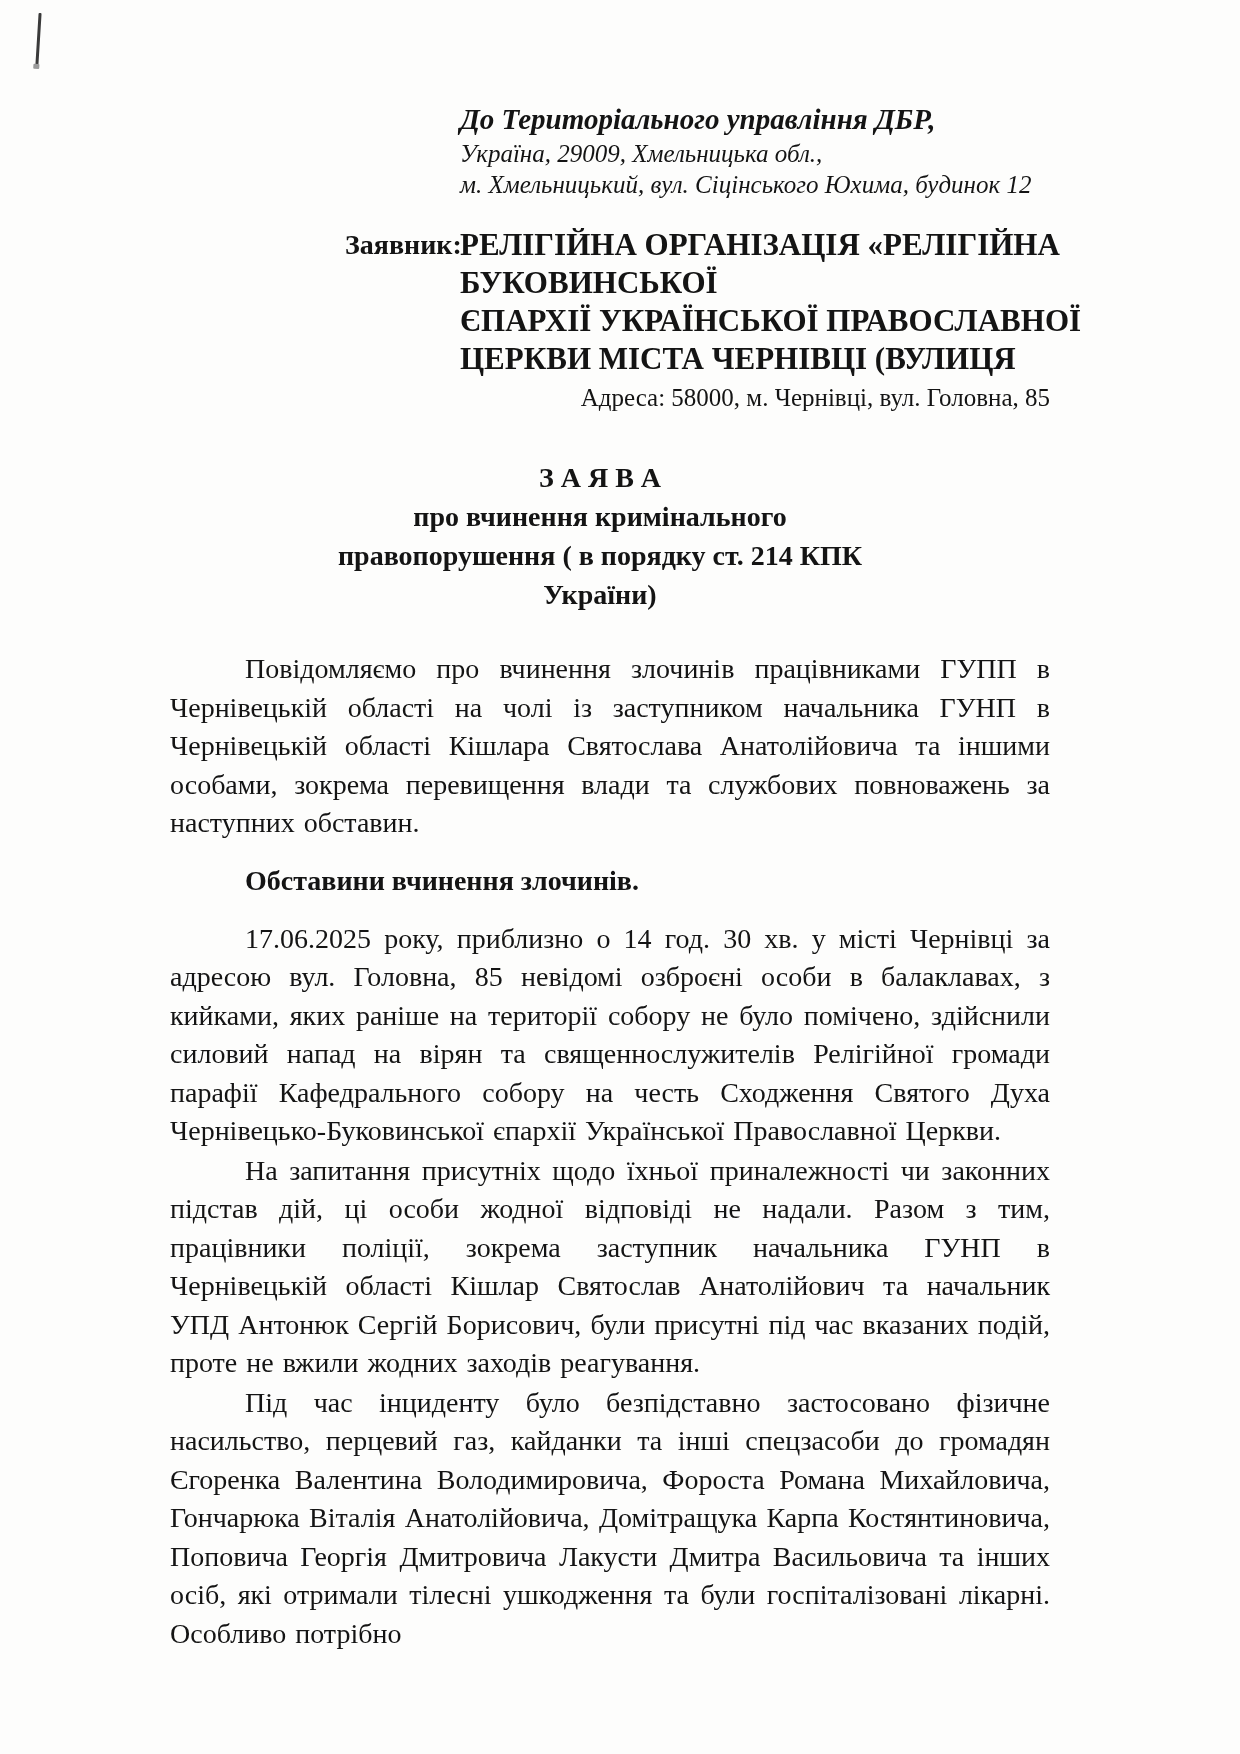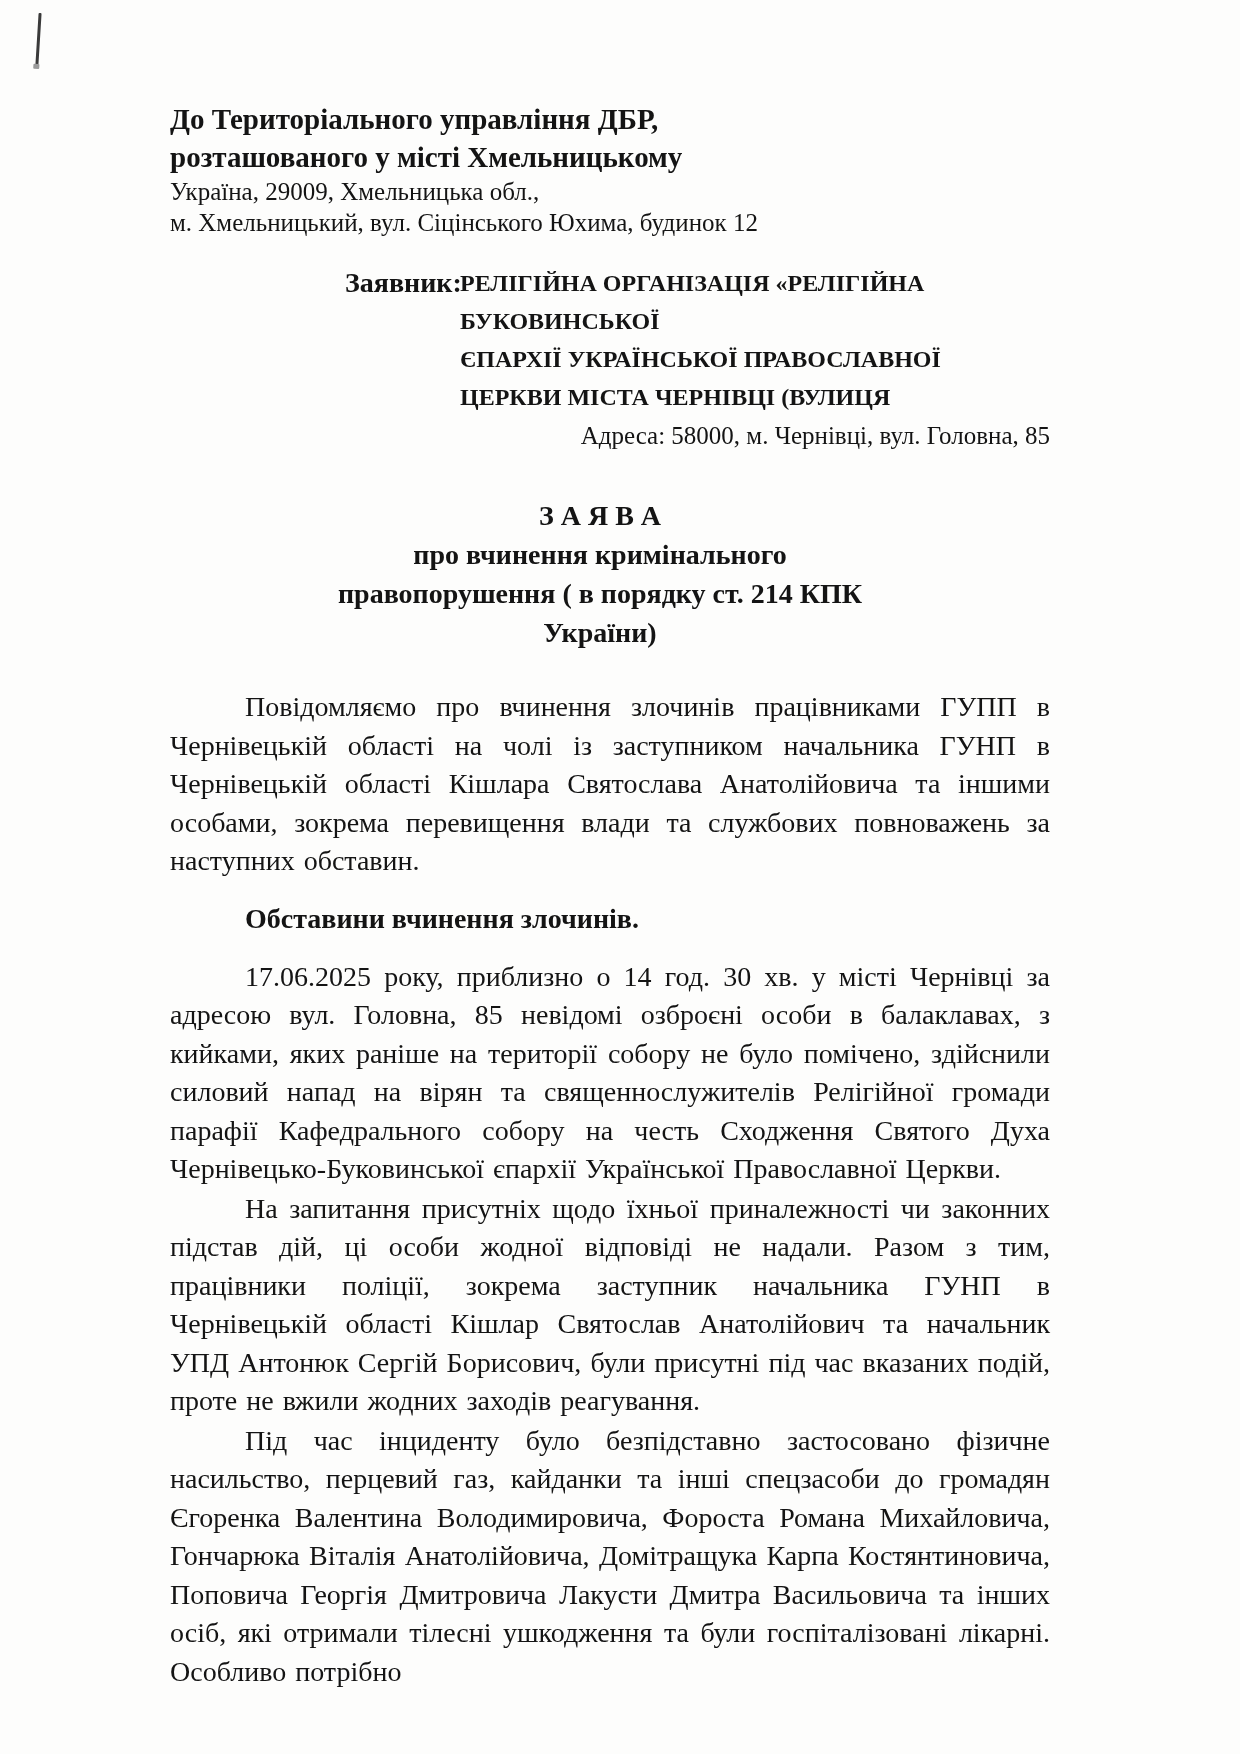--- a/index.html
+++ b/index.html
@@ -34,21 +34,23 @@
     content: "";
     position: absolute;
     left: -2px;
     bottom: -4px;
     width: 6px;
     height: 5px;
     background: #9a9a9a;
     border-radius: 1px;
   }
   .recipient {
+    margin-left: 290px;
     margin-bottom: 26px;
+    font-style: italic;
   }
   .recipient .r-bold {
     font-weight: bold;
     font-size: 29px;
     line-height: 38px;
   }
   .recipient .r-small {
     font-size: 25px;
     line-height: 31px;
   }
@@ -59,21 +61,21 @@
   }
   .applicant-label {
     font-weight: bold;
     font-size: 28px;
     line-height: 38px;
     width: 115px;
     flex: 0 0 115px;
   }
   .applicant-name div {
     font-weight: bold;
-    font-size: 24px;
+    font-size: 31px;
     line-height: 38px;
     white-space: nowrap;
   }
   .applicant-address {
     margin-left: 290px;
     font-size: 25px;
     line-height: 32px;
     margin-bottom: 44px;
     text-align: right;
   }
@@ -102,21 +104,20 @@
 </style>
 </head>
 <body>
 
 <div class="page">
 
   <div class="pen-mark"></div>
 
   <div class="recipient">
     <div class="r-bold">До Територіального управління ДБР,</div>
-    <div class="r-bold">розташованого у місті Хмельницькому</div>
     <div class="r-small">Україна, 29009, Хмельницька обл.,</div>
     <div class="r-small">м. Хмельницький, вул. Сіцінського Юхима, будинок 12</div>
   </div>
 
   <div class="applicant">
     <div class="applicant-label">Заявник:</div>
     <div class="applicant-name">
       <div>РЕЛІГІЙНА ОРГАНІЗАЦІЯ «РЕЛІГІЙНА</div>
       <div>БУКОВИНСЬКОЇ</div>
       <div>ЄПАРХІЇ УКРАЇНСЬКОЇ ПРАВОСЛАВНОЇ</div>

